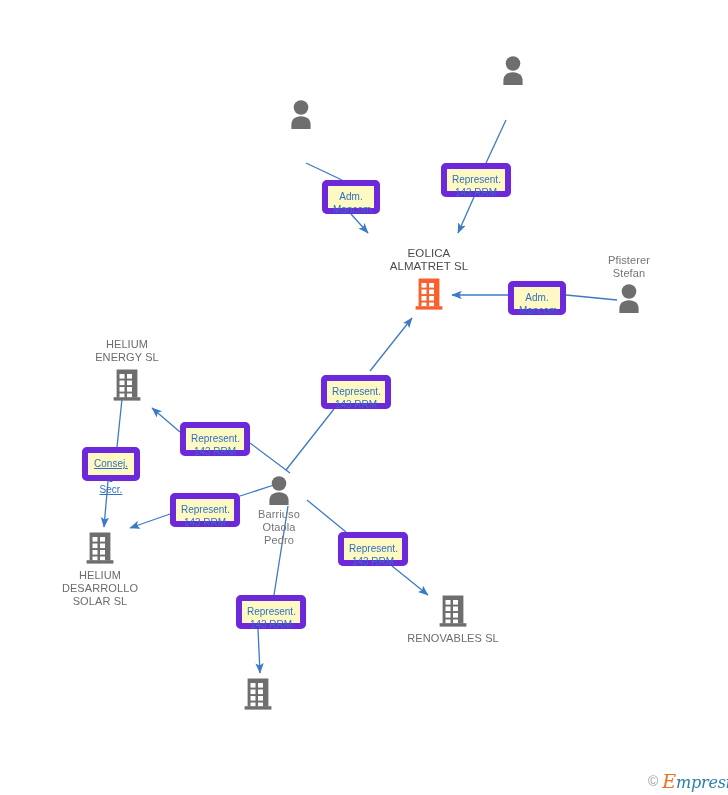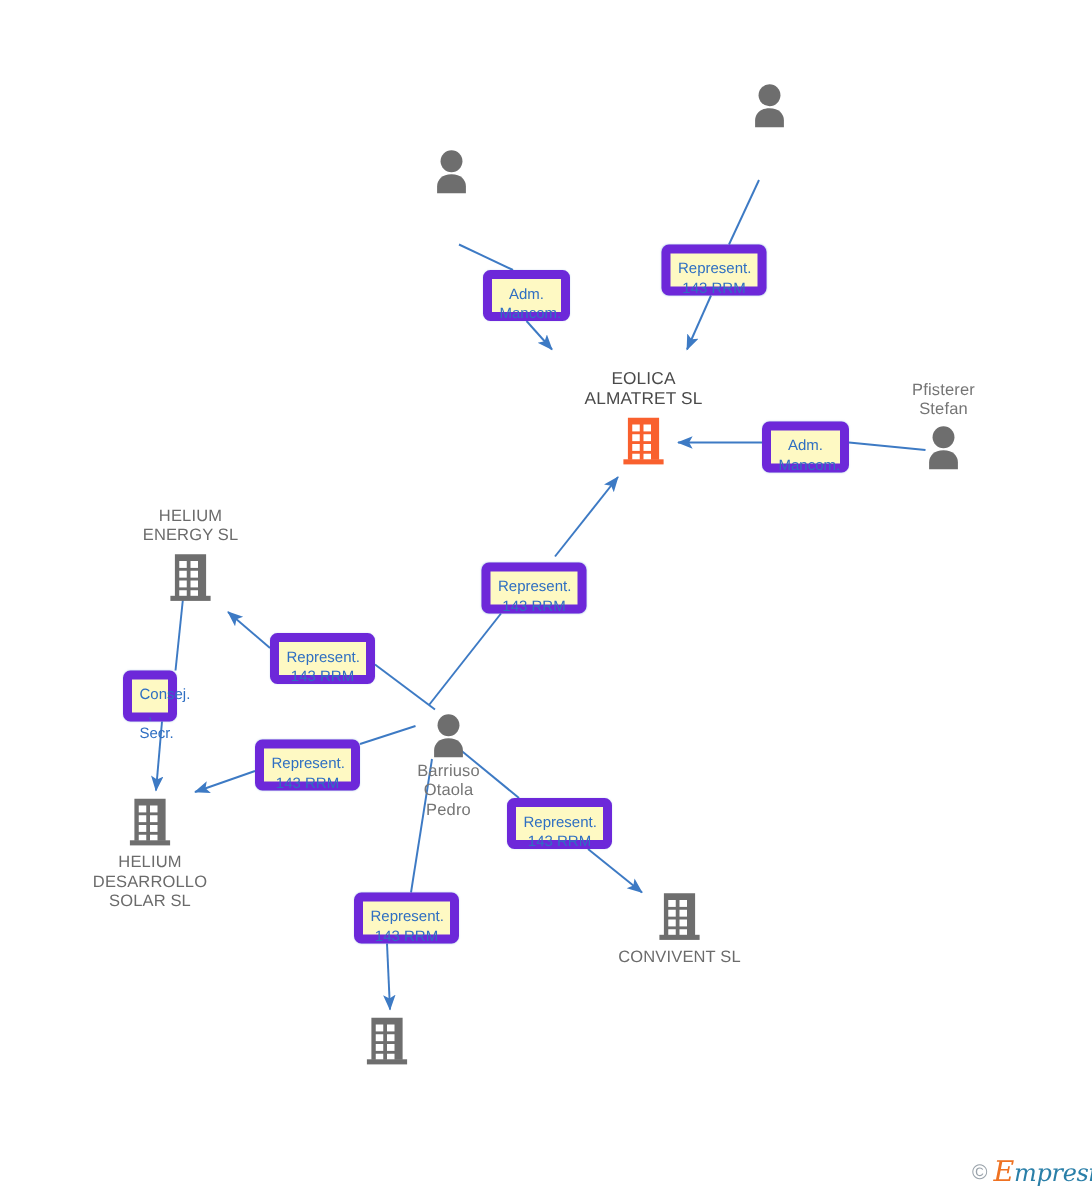--- a/index.html
+++ b/index.html
@@ -161,21 +161,21 @@
         </svg>
       </div>
       <div class="node person above-label" style="left: 629px; top: 254px;">
         <div class="node-label person">Pfisterer
 Stefan</div>
         <svg class="node-icon" width="28" height="30" viewBox="0 0 28 30">
           <circle cx="14" cy="8.5" r="7.3" fill="#6e6e6e"></circle>
           <path d="M14 17.2c-6.2 0-9.6 3.6-9.6 8.2V30h19.2v-4.6c0-4.6-3.4-8.2-9.6-8.2z" fill="#6e6e6e"></path>
         </svg>
       </div>
-      <div class="node person below-label" style="left: 299px; top: 475px;">
+      <div class="node person below-label" style="left: 279px; top: 475px;">
         <svg class="node-icon" width="28" height="30" viewBox="0 0 28 30">
           <circle cx="14" cy="8.5" r="7.3" fill="#6e6e6e"></circle>
           <path d="M14 17.2c-6.2 0-9.6 3.6-9.6 8.2V30h19.2v-4.6c0-4.6-3.4-8.2-9.6-8.2z" fill="#6e6e6e"></path>
         </svg>
         <div class="node-label person">Barriuso
 Otaola
 Pedro</div>
       </div>
       <div class="node company above-label" style="left: 127px; top: 338px;">
         <div class="node-label company">HELIUM
@@ -216,21 +216,21 @@
           <rect x="6.5" y="6" width="5" height="4.6" fill="#ffffff"></rect>
           <rect x="14" y="6" width="5" height="4.6" fill="#ffffff"></rect>
           <rect x="6.5" y="12.5" width="5" height="4.6" fill="#ffffff"></rect>
           <rect x="14" y="12.5" width="5" height="4.6" fill="#ffffff"></rect>
           <rect x="6.5" y="19" width="5" height="4.6" fill="#ffffff"></rect>
           <rect x="14" y="19" width="5" height="4.6" fill="#ffffff"></rect>
           <rect x="14" y="25.5" width="5" height="4.6" fill="#ffffff"></rect>
           <rect x="6.5" y="25.5" width="5" height="6" fill="#ffffff"></rect>
           <rect x="0.6" y="29.2" width="26.8" height="3.4" fill="#6e6e6e"></rect>
         </svg>
-        <div class="node-label company">CONVIVENT SL</div>
+        <div class="node-label company">RENOVABLES SL</div>
       </div>
       <div class="node company below-label" style="left: 258px; top: 677px;">
         <svg class="node-icon" width="28" height="34" viewBox="0 0 28 34">
           <rect x="3.6" y="1.5" width="20.8" height="28" fill="#6e6e6e"></rect>
           <rect x="6.5" y="6" width="5" height="4.6" fill="#ffffff"></rect>
           <rect x="14" y="6" width="5" height="4.6" fill="#ffffff"></rect>
           <rect x="6.5" y="12.5" width="5" height="4.6" fill="#ffffff"></rect>
           <rect x="14" y="12.5" width="5" height="4.6" fill="#ffffff"></rect>
           <rect x="6.5" y="19" width="5" height="4.6" fill="#ffffff"></rect>
           <rect x="14" y="19" width="5" height="4.6" fill="#ffffff"></rect>
@@ -250,21 +250,21 @@
       <div class="rel-label" style="left: 321px; top: 375px; width: 70px; height: 34px;">Represent.
 143 RRM</div>
       <div class="rel-label" style="left: 180px; top: 422px; width: 70px; height: 34px;">Represent.
 143 RRM</div>
       <div class="rel-label" style="left: 170px; top: 493px; width: 70px; height: 34px;">Represent.
 143 RRM</div>
       <div class="rel-label" style="left: 338px; top: 532px; width: 70px; height: 34px;">Represent.
 143 RRM</div>
       <div class="rel-label" style="left: 236px; top: 595px; width: 70px; height: 34px;">Represent.
 143 RRM</div>
-      <div class="rel-label" style="left: 82px; top: 447px; width: 36px; height: 34px;">Consej. ,
+      <div class="rel-label" style="left: 82px; top: 447px; width: 58px; height: 34px; text-decoration: underline;">Consej. ,
 Secr.</div>
     </div>
 
   <div id="watermark" style="left: 648px; top: 770px;">
     <span class="wm-c">©</span>
     <span class="wm-text"><span class="wm-e">E</span><span>mpresia</span></span>
   </div>
 
 </div>
 

